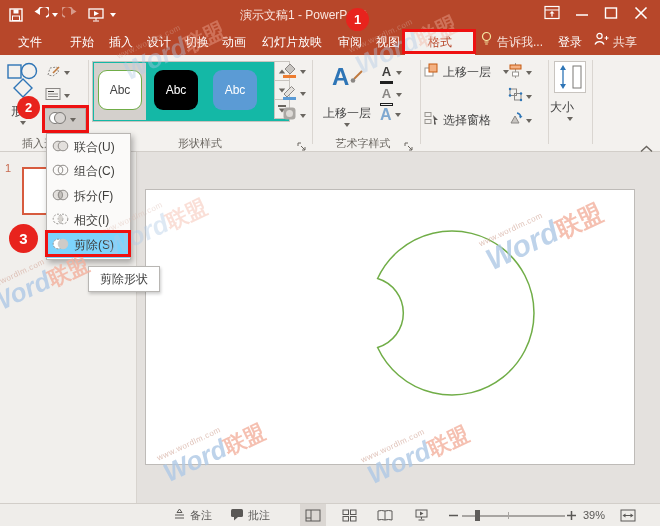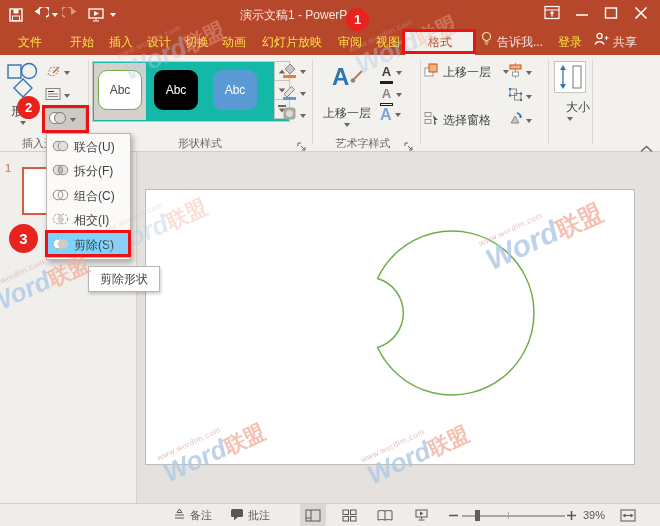--- a/index.html
+++ b/index.html
@@ -11,21 +11,21 @@
 
 .titlebar { position:absolute; left:0; top:0; width:660px; height:30px; background:#B7472A; }
 .qat-btn { position:absolute; top:7px; }
 .title-text { position:absolute; left:240px; top:0; height:30px; line-height:30px; color:#FAE6E0; font-size:12px; }
 .ctx-strip { position:absolute; left:400px; top:0; width:77px; height:30px; background:#C6653F;
              color:#FBDFD3; font-size:12px; text-align:center; line-height:30px; }
 .winbtn { position:absolute; top:5px; width:24px; height:20px; text-align:center; }
 
 
 .tabrow { position:absolute; left:0; top:30px; width:660px; height:25px; background:#B7472A; }
-.tab { position:absolute; top:0; height:25px; line-height:25px; text-align:center; color:#fde047; font-size:12px; }
+.tab { position:absolute; top:0; height:25px; line-height:25px; text-align:center; color:#ffffff; font-size:12px; }
 .tab.active { background:#F3F1EE; color:#B7472A; }
 .tab-extra { position:absolute; top:0; height:25px; line-height:25px; color:#F6E3DC; font-size:12px;
              display:flex; align-items:center; gap:4px; }
 
 
 .ribbon { position:absolute; left:0; top:55px; width:660px; height:97px; background:#F3F1EE; border-bottom:1px solid #D2CEC9; }
 .gsep { position:absolute; top:5px; height:84px; width:1px; background:#DAD6D1; }
 .glabel { position:absolute; top:82px; height:13px; font-size:11px; color:#6A6660; text-align:center; line-height:13px; }
 .btnlabel { font-size:12px; color:#444; }
 .caret-d { display:inline-block; width:0; height:0; border-left:3px solid transparent; border-right:3px solid transparent; border-top:4px solid #6A6660; }
@@ -375,21 +375,21 @@
 
     <div class="abs" style="left:550px;top:4px;width:40px;height:72px">
       <span class="abs" style="left:4px;top:2px;width:32px;height:32px;background:#fff;border:1px solid #C8C4BF">
         <svg width="30" height="30">
             <rect x="18" y="4" width="8" height="22" fill="none" stroke="#7A7875"></rect>
             <line x1="8" y1="6" x2="8" y2="24" stroke="#2E75B6" stroke-width="1.3"></line>
             <polygon points="5,8 11,8 8,3" fill="#2E75B6"></polygon>
             <polygon points="5,22 11,22 8,27" fill="#2E75B6"></polygon>
           </svg>
       </span>
-      <span class="abs btnlabel" style="left:0;top:40px;width:40px;text-align:right">大小</span>
+      <span class="abs btnlabel" style="left:0;top:40px;width:40px;text-align:left">大小</span>
       <span class="abs caret-d" style="left:17px;top:58px"></span>
     </div>
 
     <span class="abs" style="left:640px;top:84px">
       <svg width="13" height="8">
           <polyline points="1,6.5 6.5,1.5 12,6.5" fill="none" stroke="#6A6660" stroke-width="1.4"></polyline>
         </svg>
     </span>
   </div>
 
@@ -485,35 +485,35 @@
         <svg width="17" height="16">
             <circle cx="6" cy="8" r="4.8" fill="#E3E0DD" stroke="#908D8A"></circle>
             <circle cx="11" cy="8" r="4.8" fill="#E3E0DD" stroke="#908D8A"></circle>
           </svg>
       </span>
       <span>联合(U)</span>
     </div>
     <div class="menu-item">
       <span>
         <svg width="17" height="16">
+            <circle cx="6" cy="8" r="4.8" fill="none" stroke="#908D8A"></circle>
+            <circle cx="11" cy="8" r="4.8" fill="none" stroke="#908D8A"></circle>
+          </svg>
+      </span>
+      <span>组合(C)</span>
+    </div>
+    <div class="menu-item">
+      <span>
+        <svg width="17" height="16">
             <circle cx="6" cy="8" r="4.8" fill="#E3E0DD" stroke="#908D8A"></circle>
             <circle cx="11" cy="8" r="4.8" fill="#E3E0DD" stroke="#908D8A"></circle>
             <ellipse cx="8.5" cy="8" rx="2" ry="3.6" fill="#C5C2BE" stroke="#908D8A"></ellipse>
           </svg>
       </span>
       <span>拆分(F)</span>
-    </div>
-    <div class="menu-item">
-      <span>
-        <svg width="17" height="16">
-            <circle cx="6" cy="8" r="4.8" fill="none" stroke="#908D8A"></circle>
-            <circle cx="11" cy="8" r="4.8" fill="none" stroke="#908D8A"></circle>
-          </svg>
-      </span>
-      <span>组合(C)</span>
     </div>
     <div class="menu-item">
       <span>
         <svg width="17" height="16">
             <circle cx="6" cy="8" r="4.8" fill="none" stroke="#908D8A" stroke-dasharray="2,1.5"></circle>
             <circle cx="11" cy="8" r="4.8" fill="none" stroke="#908D8A" stroke-dasharray="2,1.5"></circle>
             <ellipse cx="8.5" cy="8" rx="2" ry="3.6" fill="#D8D5D1"></ellipse>
           </svg>
       </span>
       <span>相交(I)</span>

